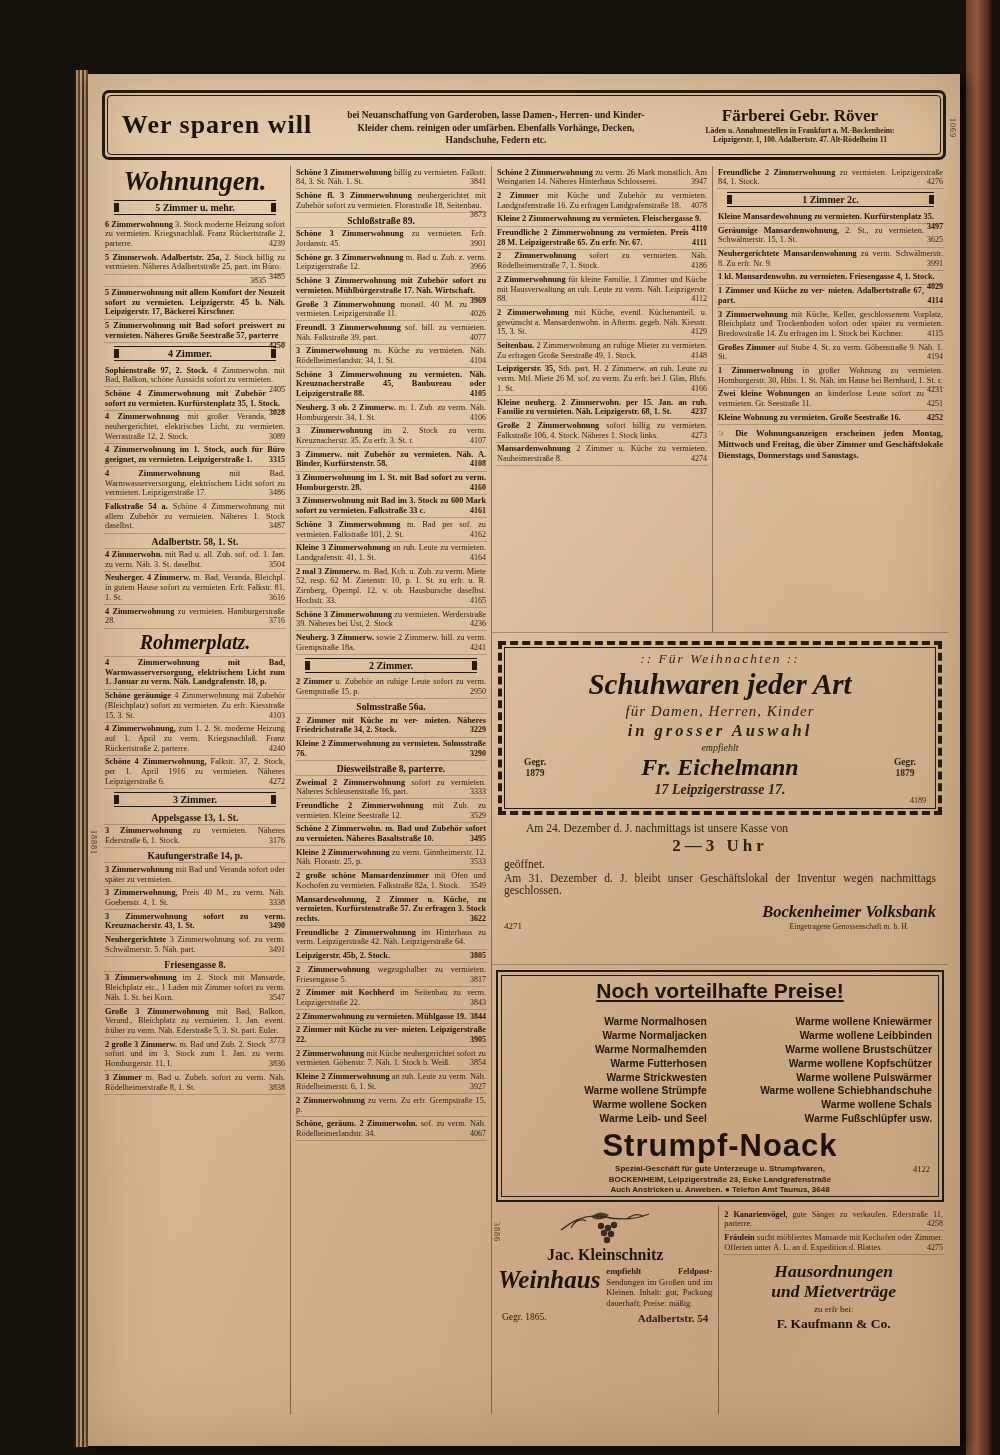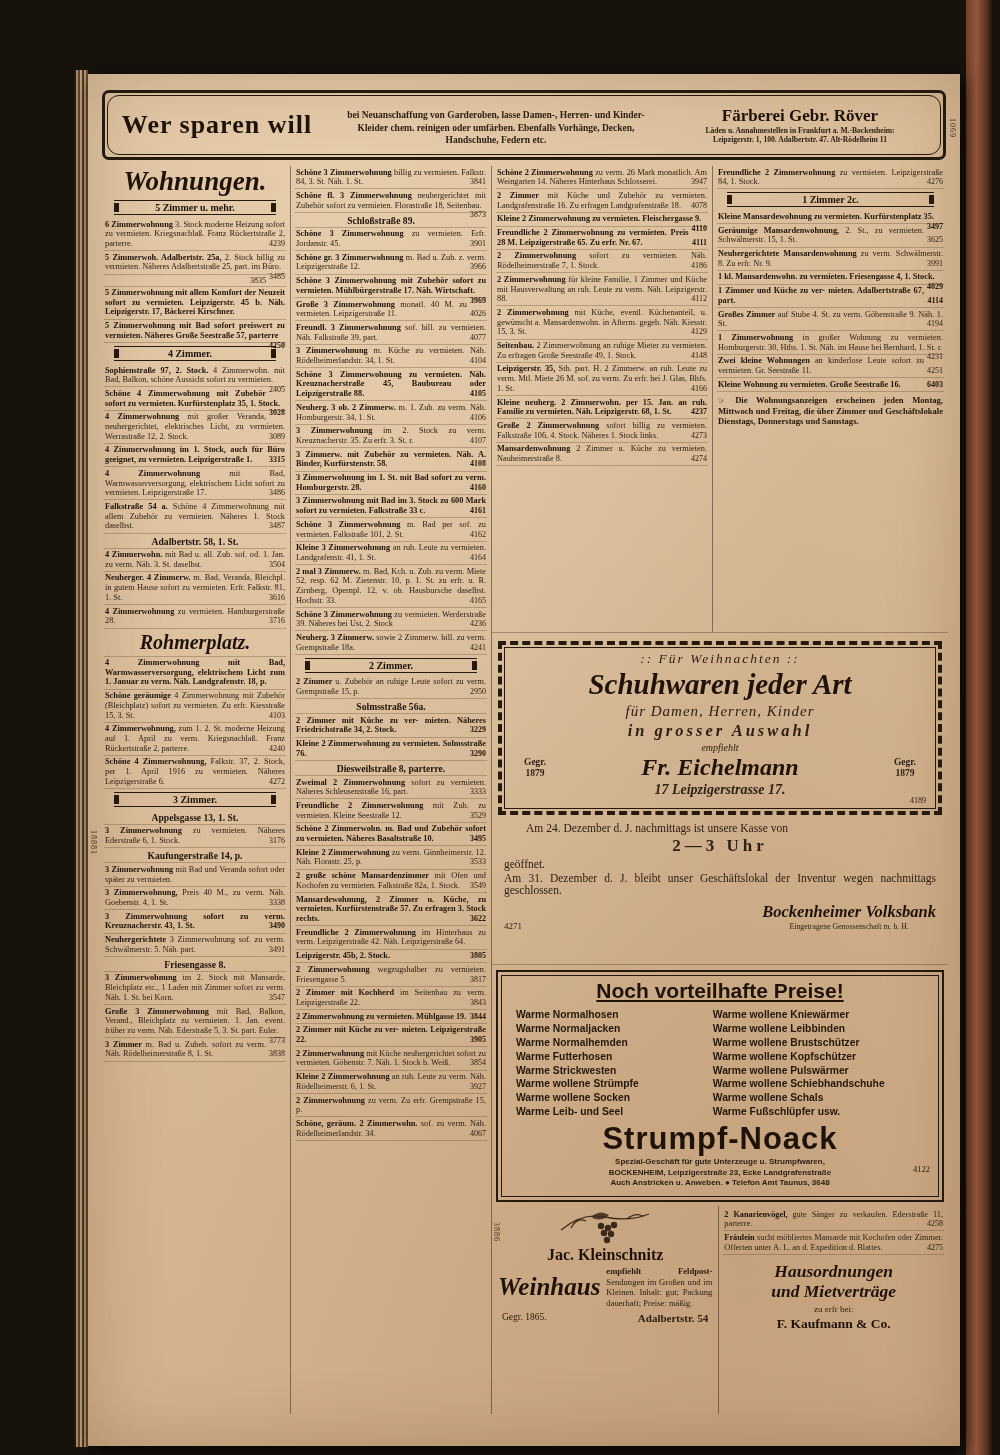--- a/index.html
+++ b/index.html
@@ -20,21 +20,21 @@
     position:absolute;left:88px;top:74px;width:872px;height:1372px;
     background:
       radial-gradient(ellipse at 30% 15%, rgba(255,241,214,.28), transparent 55%),
       radial-gradient(ellipse at 75% 85%, rgba(110,72,36,.14), transparent 60%),
       linear-gradient(165deg,#ddc19e 0%,#d8b996 45%,#d1ae88 100%);
     box-shadow:inset 0 0 70px rgba(100,62,28,.28), 3px 4px 16px rgba(0,0,0,.75);
   }
   .vnum{position:absolute;writing-mode:vertical-rl;font-size:8px;color:#43301e;letter-spacing:1px;}
   
   .banner{margin:16px 14px 6px;border:3px solid #241a10;border-radius:7px;padding:2px;}
-  .banner-inner{border:1px solid #241a10;border-radius:12px;display:flex;align-items:center;height:58px;}
+  .banner-inner{border:1px solid #241a10;border-radius:4px;display:flex;align-items:center;height:58px;}
   .banner-left{flex:0 0 218px;text-align:center;font-weight:bold;font-size:26px;letter-spacing:1px;color:#1f1309;}
   .banner-mid{flex:1;font-size:9.5px;font-weight:bold;line-height:1.35;padding:2px 8px;text-align:center;border-left:0;margin-top:6px;}
   .banner-right{flex:0 0 268px;text-align:center;padding-right:6px;}
   .banner-right-title{font-weight:bold;font-size:17px;color:#1f1309;}
   .banner-right-l2{font-size:7.6px;font-weight:bold;}
   .banner-right-l3{font-size:7.6px;font-weight:bold;}
   
   .cols{display:flex;margin:0 12px;height:1248px;overflow:hidden;}
   .col{overflow:hidden;padding:0 4px;border-right:1px solid rgba(62,42,22,.55);}
   .col1{flex:0 0 182px;}
@@ -78,32 +78,32 @@
   .bank-l3{text-align:justify;margin-top:2px;}
   .bank-foot{display:flex;justify-content:space-between;align-items:flex-end;margin-top:6px;}
   .bank-num{font-size:9px;}
   .bank-sign{text-align:center;}
   .bank-name{font-weight:bold;font-style:italic;font-size:16.5px;color:#1f1309;}
   .bank-sub{font-size:7.8px;}
   
   .ad-preise{margin:5px 4px 0;border:2px solid #241a10;padding:3px;height:232px;box-sizing:border-box;}
   .preise-inner{border:1px solid #241a10;height:100%;box-sizing:border-box;padding:3px 6px;position:relative;font-family:"Liberation Sans",sans-serif;}
   .preise-title{text-align:center;font-weight:bold;font-size:21px;color:#1f1309;font-family:"Liberation Sans",sans-serif;text-decoration:underline;}
-  .preise-listwrap{display:flex;margin-top:5px;}
+  .preise-listwrap{display:flex;margin-top:12px;text-align:right;}
   .preise-colL{flex:0 0 45%;padding-left:8px;}
   .preise-colR{flex:1;padding-left:6px;}
   .warm-item{font-weight:bold;font-size:10.3px;line-height:1.35;color:#241708;}
   .preise-brand{text-align:center;font-weight:bold;font-size:31px;letter-spacing:1px;color:#1f1309;margin-top:2px;font-family:"Liberation Sans",sans-serif;}
   .preise-sub{text-align:center;font-size:8px;font-weight:bold;line-height:1.3;font-family:"Liberation Sans",sans-serif;}
   .preise-num{position:absolute;right:8px;bottom:22px;font-size:8.5px;font-family:"Liberation Serif",serif;}
   
   .bottom-row{flex:1;min-height:0;display:flex;margin-top:4px;overflow:hidden;}
   .wein{flex:0 0 47%;border-right:1px solid rgba(62,42,22,.55);text-align:center;position:relative;padding:2px 6px 0;overflow:hidden;}
   .wein-name{font-weight:bold;font-size:16px;color:#1f1309;margin-top:0;}
-  .wein-mid{display:flex;align-items:center;text-align:left;margin-top:2px;}
+  .wein-mid{display:flex;align-items:flex-start;text-align:left;margin-top:2px;}
   .wein-brand{font-weight:bold;font-style:italic;font-size:25px;color:#1f1309;flex:0 0 auto;padding-right:6px;}
   .wein-text{font-size:8.6px;text-align:justify;line-height:1.25;}
   .wein-text .wb{font-weight:bold;}
   .wein-foot{display:flex;justify-content:space-between;font-size:9.5px;margin-top:3px;padding:0 4px;}
   .wein-addr{font-weight:bold;font-size:11px;}
   .bottom-right{flex:1;padding:2px 4px;overflow:hidden;}
   .haus{text-align:center;margin-top:6px;}
   .haus-line{font-weight:bold;font-style:italic;font-size:17.5px;color:#1f1309;line-height:1.15;}
   .haus-sub{font-size:9px;margin-top:3px;}
   .haus-name{font-weight:bold;font-size:13.5px;margin-top:2px;color:#1f1309;}
@@ -162,20 +162,21 @@
             <div class="hdr">Appelsgasse 13, 1. St.</div>
             <div class="ad"><b class="lead">3 Zimmerwohnung </b>zu vermieten. Näheres Ederstraße 6, 1. Stock.<span class="num">3176</span></div>
             <div class="hdr">Kaufungerstraße 14, p.</div>
             <div class="ad"><b class="lead">3 Zimmerwohnung </b>mit Bad und Veranda sofort oder später zu vermieten.</div>
             <div class="ad"><b class="lead">3 Zimmerwohnung, </b>Preis 40 M., zu verm. Näh. Goebenstr. 4, 1. St.<span class="num">3338</span></div>
             <div class="ad b"><b class="lead">3 Zimmerwohnung </b>sofort zu verm. Kreuznacherstr. 43, 1. St.<span class="num">3490</span></div>
             <div class="ad"><b class="lead">Neuhergerichtete </b>3 Zimmerwohnung sof. zu verm. Schwälmerstr. 5. Näh. part.<span class="num">3491</span></div>
             <div class="hdr">Friesengasse 8.</div>
             <div class="ad"><b class="lead">3 Zimmerwohnung </b>im 2. Stock mit Mansarde, Bleichplatz etc., 1 Laden mit Zimmer sofort zu verm. Näh. 1. St. bei Korn.<span class="num">3547</span></div>
             <div class="ad"><b class="lead">Große 3 Zimmerwohnung </b>mit Bad, Balkon, Verand., Bleichplatz zu vermieten. 1. Jan. event. früher zu verm. Näh. Ederstraße 5, 3. St. part. Euler.<span class="num">3773</span></div>
+            <div class="ad"><b class="lead">2 große 3 Zimmerw. </b>m. Bad und Zub. 2. Stock sofort und im 3. Stock zum 1. Jan. zu verm. Homburgerstr. 11, I.<span class="num">3836</span></div>
             <div class="ad"><b class="lead">3 Zimmer </b>m. Bad u. Zubeh. sofort zu verm. Näh. Rödelheimerstraße 8, 1. St.<span class="num">3838</span></div>
           </div>
       </div>
       <div class="col col2">
         <div>
             <div class="ad"><b class="lead">Schöne 3 Zimmerwohnung </b>billig zu vermieten. Falkstr. 84, 3. St. Näh. 1. St.<span class="num">3841</span></div>
             <div class="ad"><b class="lead">Schöne fl. 3 Zimmerwohnung </b>neuhergerichtet mit Zubehör sofort zu vermieten. Florastraße 18, Seitenbau.<span class="num">3873</span></div>
             <div class="hdr">Schloßstraße 89.</div>
             <div class="ad"><b class="lead">Schöne 3 Zimmerwohnung </b>zu vermieten. Erfr. Jordanstr. 45.<span class="num">3901</span></div>
             <div class="ad"><b class="lead">Schöne gr. 3 Zimmerwohnung </b>m. Bad u. Zub. z. verm. Leipzigerstraße 12.<span class="num">3966</span></div>
@@ -239,24 +240,25 @@
           </div>
           <div class="col col4">
             <div>
                 <div class="ad"><b class="lead">Freundliche 2 Zimmerwohnung </b>zu vermieten. Leipzigerstraße 84, 1. Stock.<span class="num">4276</span></div>
                 <div class="sec">1 Zimmer 2c.</div>
                 <div class="ad b"><b class="lead">Kleine Mansardewohnung </b>zu vermieten. Kurfürstenplatz 35.<span class="num">3497</span></div>
                 <div class="ad"><b class="lead">Geräumige Mansardenwohnung, </b>2. St., zu vermieten. Schwälmerstr. 15, 1. St.<span class="num">3625</span></div>
                 <div class="ad"><b class="lead">Neuhergerichtete Mansardenwohnung </b>zu verm. Schwälmerstr. 8. Zu erfr. Nr. 9.<span class="num">3991</span></div>
                 <div class="ad b"><b class="lead">1 kl. Mansardenwohn. </b>zu vermieten. Friesengasse 4, 1. Stock.<span class="num">4029</span></div>
                 <div class="ad b"><b class="lead">1 Zimmer und Küche zu ver- </b>mieten. Adalbertstraße 67, part.<span class="num">4114</span></div>
+                <div class="ad"><b class="lead">3 Zimmerwohnung </b>mit Küche, Keller, geschlossenem Vorplatz, Bleichplatz und Trockenboden sofort oder später zu vermieten. Bredowstraße 14. Zu erfragen im 1. Stock bei Kirchner.<span class="num">4115</span></div>
                 <div class="ad"><b class="lead">Großes Zimmer </b>auf Stube 4. St. zu verm. Göbenstraße 9. Näh. 1. St.<span class="num">4194</span></div>
                 <div class="ad"><b class="lead">1 Zimmerwohnung </b>in großer Wohnung zu vermieten. Homburgerstr. 30, Hths. 1. St. Näh. im Hause bei Bernhard, 1. St. r.<span class="num">4231</span></div>
                 <div class="ad"><b class="lead">Zwei kleine Wohnungen </b>an kinderlose Leute sofort zu vermieten. Gr. Seestraße 11.<span class="num">4251</span></div>
-                <div class="ad b"><b class="lead">Kleine Wohnung </b>zu vermieten. Große Seestraße 16.<span class="num">6403</span></div>
+                <div class="ad b"><b class="lead">Kleine Wohnung </b>zu vermieten. Große Seestraße 16.<span class="num">4252</span></div>
                 <div class="note"><span class="hand">☞ </span>Die Wohnungsanzeigen erscheinen jeden Montag, Mittwoch und Freitag, die über Zimmer und Geschäftslokale Dienstags, Donnerstags und Samstags.</div>
               </div>
           </div>
         </div>
 
         <div class="ad-schuh">
           <div class="sch-pre">:: Für Weihnachten ::</div>
           <div class="sch-title">Schuhwaren jeder Art</div>
           <div class="sch-l2">für Damen, Herren, Kinder</div>
           <div class="sch-l3">in grosser Auswahl</div>

